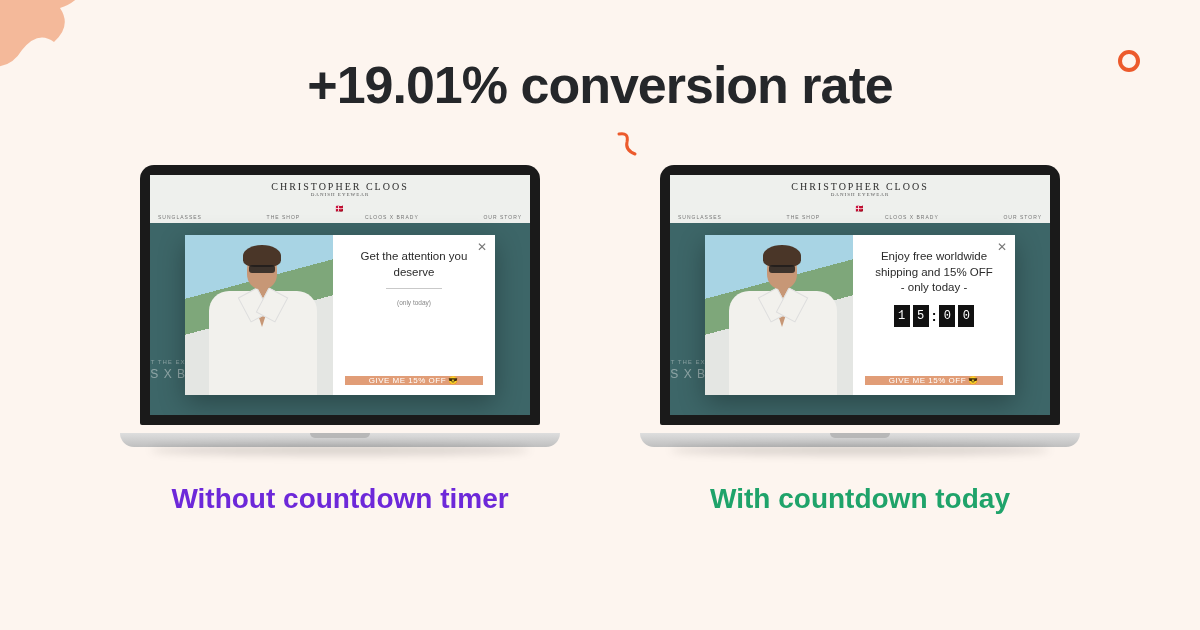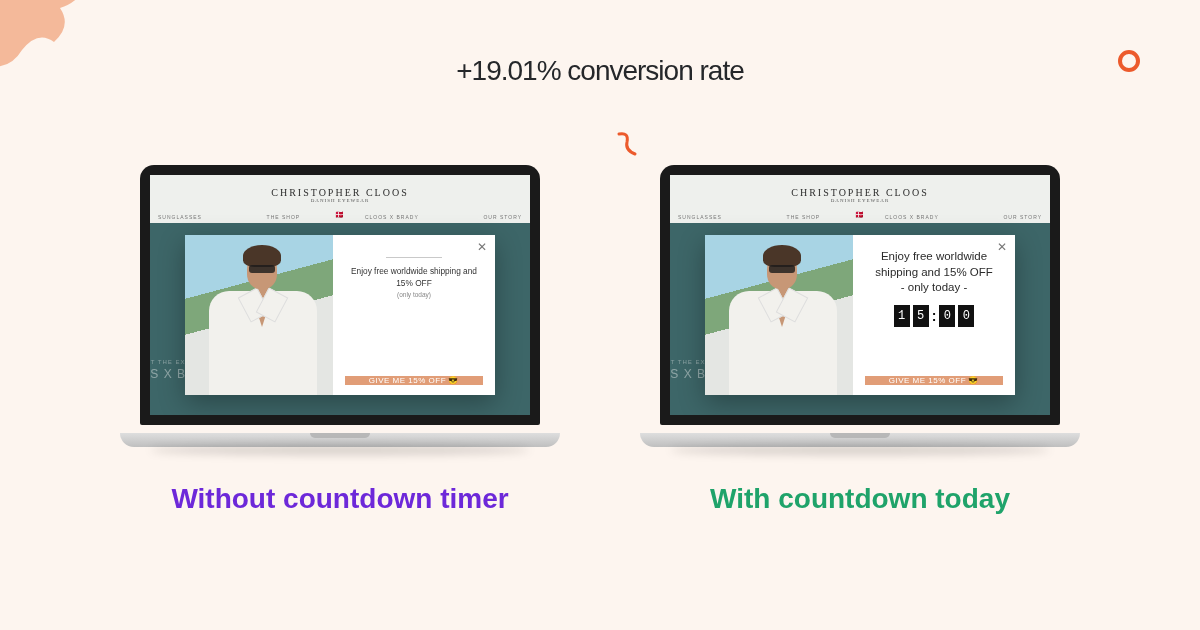--- a/index.html
+++ b/index.html
@@ -4,37 +4,37 @@
 <style>
 * { margin:0; padding:0; box-sizing:border-box; }
 body { width:1200px; height:630px; background:#fdf5ef; font-family:Arial,Helvetica,sans-serif; position:relative; overflow:hidden; }
 
 .bg-blob { position:absolute; top:-20px; left:-20px; width:140px; height:120px; }
 .bg-blob svg { width:100%; height:100%; }
 
 .squiggle { position:absolute; top:130px; left:615px; width:24px; height:28px; }
 .circle-dec { position:absolute; top:50px; right:60px; width:22px; height:22px; border:4px solid #ec5a2c; border-radius:50%; }
 
-.headline { position:absolute; top:55px; left:0; width:100%; text-align:center; font-size:28px; font-weight:400; color:#25272a; letter-spacing:-1px; }
+.headline { position:absolute; top:55px; left:0; width:100%; text-align:center; font-size:52px; font-weight:700; color:#25272a; letter-spacing:-1px; }
 
 .stage { position:absolute; top:165px; left:0; width:100%; display:flex; justify-content:center; gap:80px; }
 
 .col { display:flex; flex-direction:column; align-items:center; }
 .caption { margin-top:28px; font-size:28px; font-weight:800; }
 .cap-red { color:#6d28d9; }
 .cap-green { color:#1fa36a; }
 
 .laptop { width:440px; height:290px; position:relative; }
 .screen { position:absolute; top:0; left:20px; width:400px; height:260px; background:#1a1a1a; border-radius:14px 14px 2px 2px; padding:10px; }
 .viewport { width:100%; height:100%; background:#3d6668; position:relative; overflow:hidden; }
 .base { position:absolute; bottom:8px; left:0; width:440px; height:14px; background:linear-gradient(#dedede,#bfbfbf); border-radius:0 0 16px 16px; }
 .base::after { content:""; position:absolute; top:0; left:50%; transform:translateX(-50%); width:60px; height:5px; background:#b8b8b8; border-radius:0 0 6px 6px; }
 .shadow { position:absolute; bottom:0; left:30px; width:380px; height:10px; background:rgba(0,0,0,0.15); border-radius:50%; filter:blur(4px); }
 
-.site-header { position:absolute; top:0; left:0; width:100%; height:48px; background:#eef0ed; text-align:center; padding-top:12px; }
+.site-header { position:absolute; top:0; left:0; width:100%; height:48px; background:#eef0ed; text-align:center; padding-top:6px; }
 .brand { font-size:10px; letter-spacing:2px; color:#2e2e2e; font-family:"Times New Roman",serif; }
 .brand-sub { font-size:5px; letter-spacing:1px; color:#555; font-family:"Times New Roman",serif; }
 .flag { display:inline-block; margin-top:1px; font-size:7px; }
 .nav { position:absolute; bottom:3px; left:0; width:100%; display:flex; justify-content:space-between; padding:0 8px; font-size:5px; color:#777; letter-spacing:1px; }
 
 .hero-text { position:absolute; bottom:34px; left:-10px; font-size:12px; color:#dde3e2; letter-spacing:1px; opacity:.5; }
 .hero-text .sm { font-size:6px; opacity:.9; display:block; margin-bottom:2px; }
 
 .popup { position:absolute; top:60px; left:50%; transform:translateX(-50%); width:310px; height:160px; background:#fff; display:flex; box-shadow:0 8px 25px rgba(0,0,0,0.3); font-family:"Helvetica Neue",Arial,sans-serif; }
 .popup-img { width:148px; height:100%; background:linear-gradient(165deg,#a8d4e4 0%,#a8d4e4 32%,#7ea77a 32%,#7ea77a 50%,#e4e6e3 50%,#e4e6e3 100%); position:relative; overflow:hidden; }
@@ -106,25 +106,22 @@
                 <div class="neck"></div>
                 <div class="vneck"></div>
               <div class="collar-l"></div>
                 <div class="collar-r"></div>
               <div class="head"></div>
                 <div class="hair"></div>
                 <div class="glasses"></div>
             </div>
             <div class="popup-body">
               <div class="close-x">✕</div>
+              <div class="ptitle">Get the attention you deserve</div>
               <div class="rule"></div>
-              <div class="pcopy">
-                <span>Enjoy free worldwide shipping and</span><br>
-                <span>15% OFF</span>
-              </div>
               <div class="psmall">(only today)</div>
               <div class="cta">
                 <span>GIVE ME 15% OFF</span>
                 <span class="emoji">😎</span>
               </div>
             </div>
           </div>
 
         </div>
       </div>

